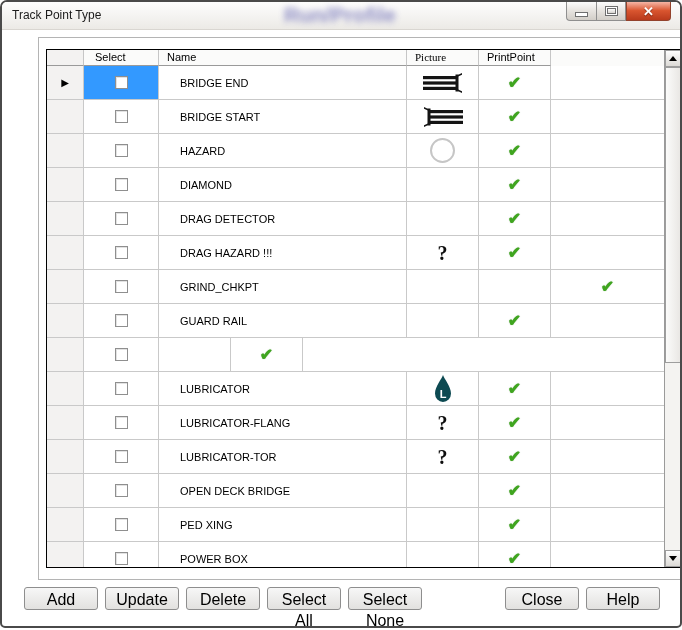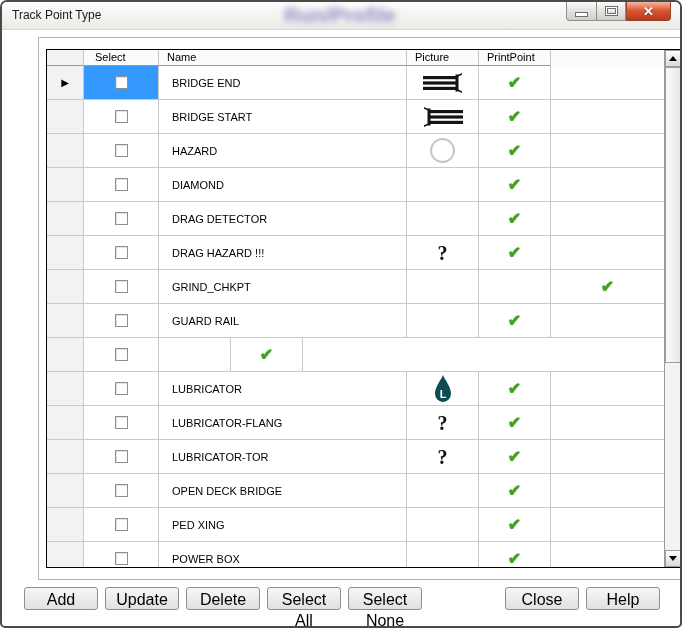--- a/index.html
+++ b/index.html
@@ -30,30 +30,30 @@
   
   .grid{position:absolute;left:7px;top:11px;width:636px;height:519px;border:1px solid #000;
     background:#fff;box-sizing:border-box;display:flex;overflow:hidden;font-size:11px;color:#000;}
   .grid-main{width:617px;overflow:hidden;}
   .ghead{display:flex;height:16px;background:#fbfbfa;}
   .gh{box-sizing:border-box;border-right:1px solid #c6c6c6;border-bottom:1px solid #9a9a9a;
     padding-left:8px;line-height:15px;white-space:nowrap;overflow:hidden;}
   .gh.rowhdr{width:37px;padding-left:0;background:#f3f2f1;}
   .gh.sel{width:75px;padding-left:11px;}
   .gh.name{width:248px;}
-  .gh.pic{width:72px;}
+  .gh.pic{width:72px;font-family:Liberation Serif, serif;}
   .gh.print{width:72px;}
   .gh.grind{flex:1;border-right:none;}
   .grow{display:flex;height:34px;}
   .gc{box-sizing:border-box;border-right:1px solid #c9c9c9;border-bottom:1px solid #c9c9c9;
     display:flex;align-items:center;overflow:hidden;background:#fff;}
   .gc.rowhdr{width:37px;justify-content:center;background:#f3f2f1;}
   .gc.sel{width:75px;justify-content:center;}
   .gc.sel.selected{background:var(--sel);}
-  .gc.name{width:248px;padding-left:13px;}
+  .gc.name{width:248px;padding-left:21px;}
   .gc.pic{width:72px;justify-content:center;}
   .gc.print{width:72px;justify-content:center;}
   .gc.grind{flex:1;justify-content:center;border-right:none;}
   .tri{font-size:10px;color:#000;line-height:1;}
   .checkbox{width:13px;height:13px;background:#fff;border:1px solid #8f8f8f;box-sizing:border-box;
     box-shadow:inset 1px 1px 0 #e2e2e2;}
   .check{color:var(--check);font-size:16px;font-weight:bold;line-height:1;
     text-shadow:0 0 1px rgba(40,120,20,.6);}
   .qmark{font-family:"Liberation Serif",serif;font-size:20px;font-weight:bold;color:#0d0d0d;line-height:1;}
   .culvert{width:25px;height:25px;border:2px solid var(--culv);border-radius:50%;box-sizing:border-box;}

